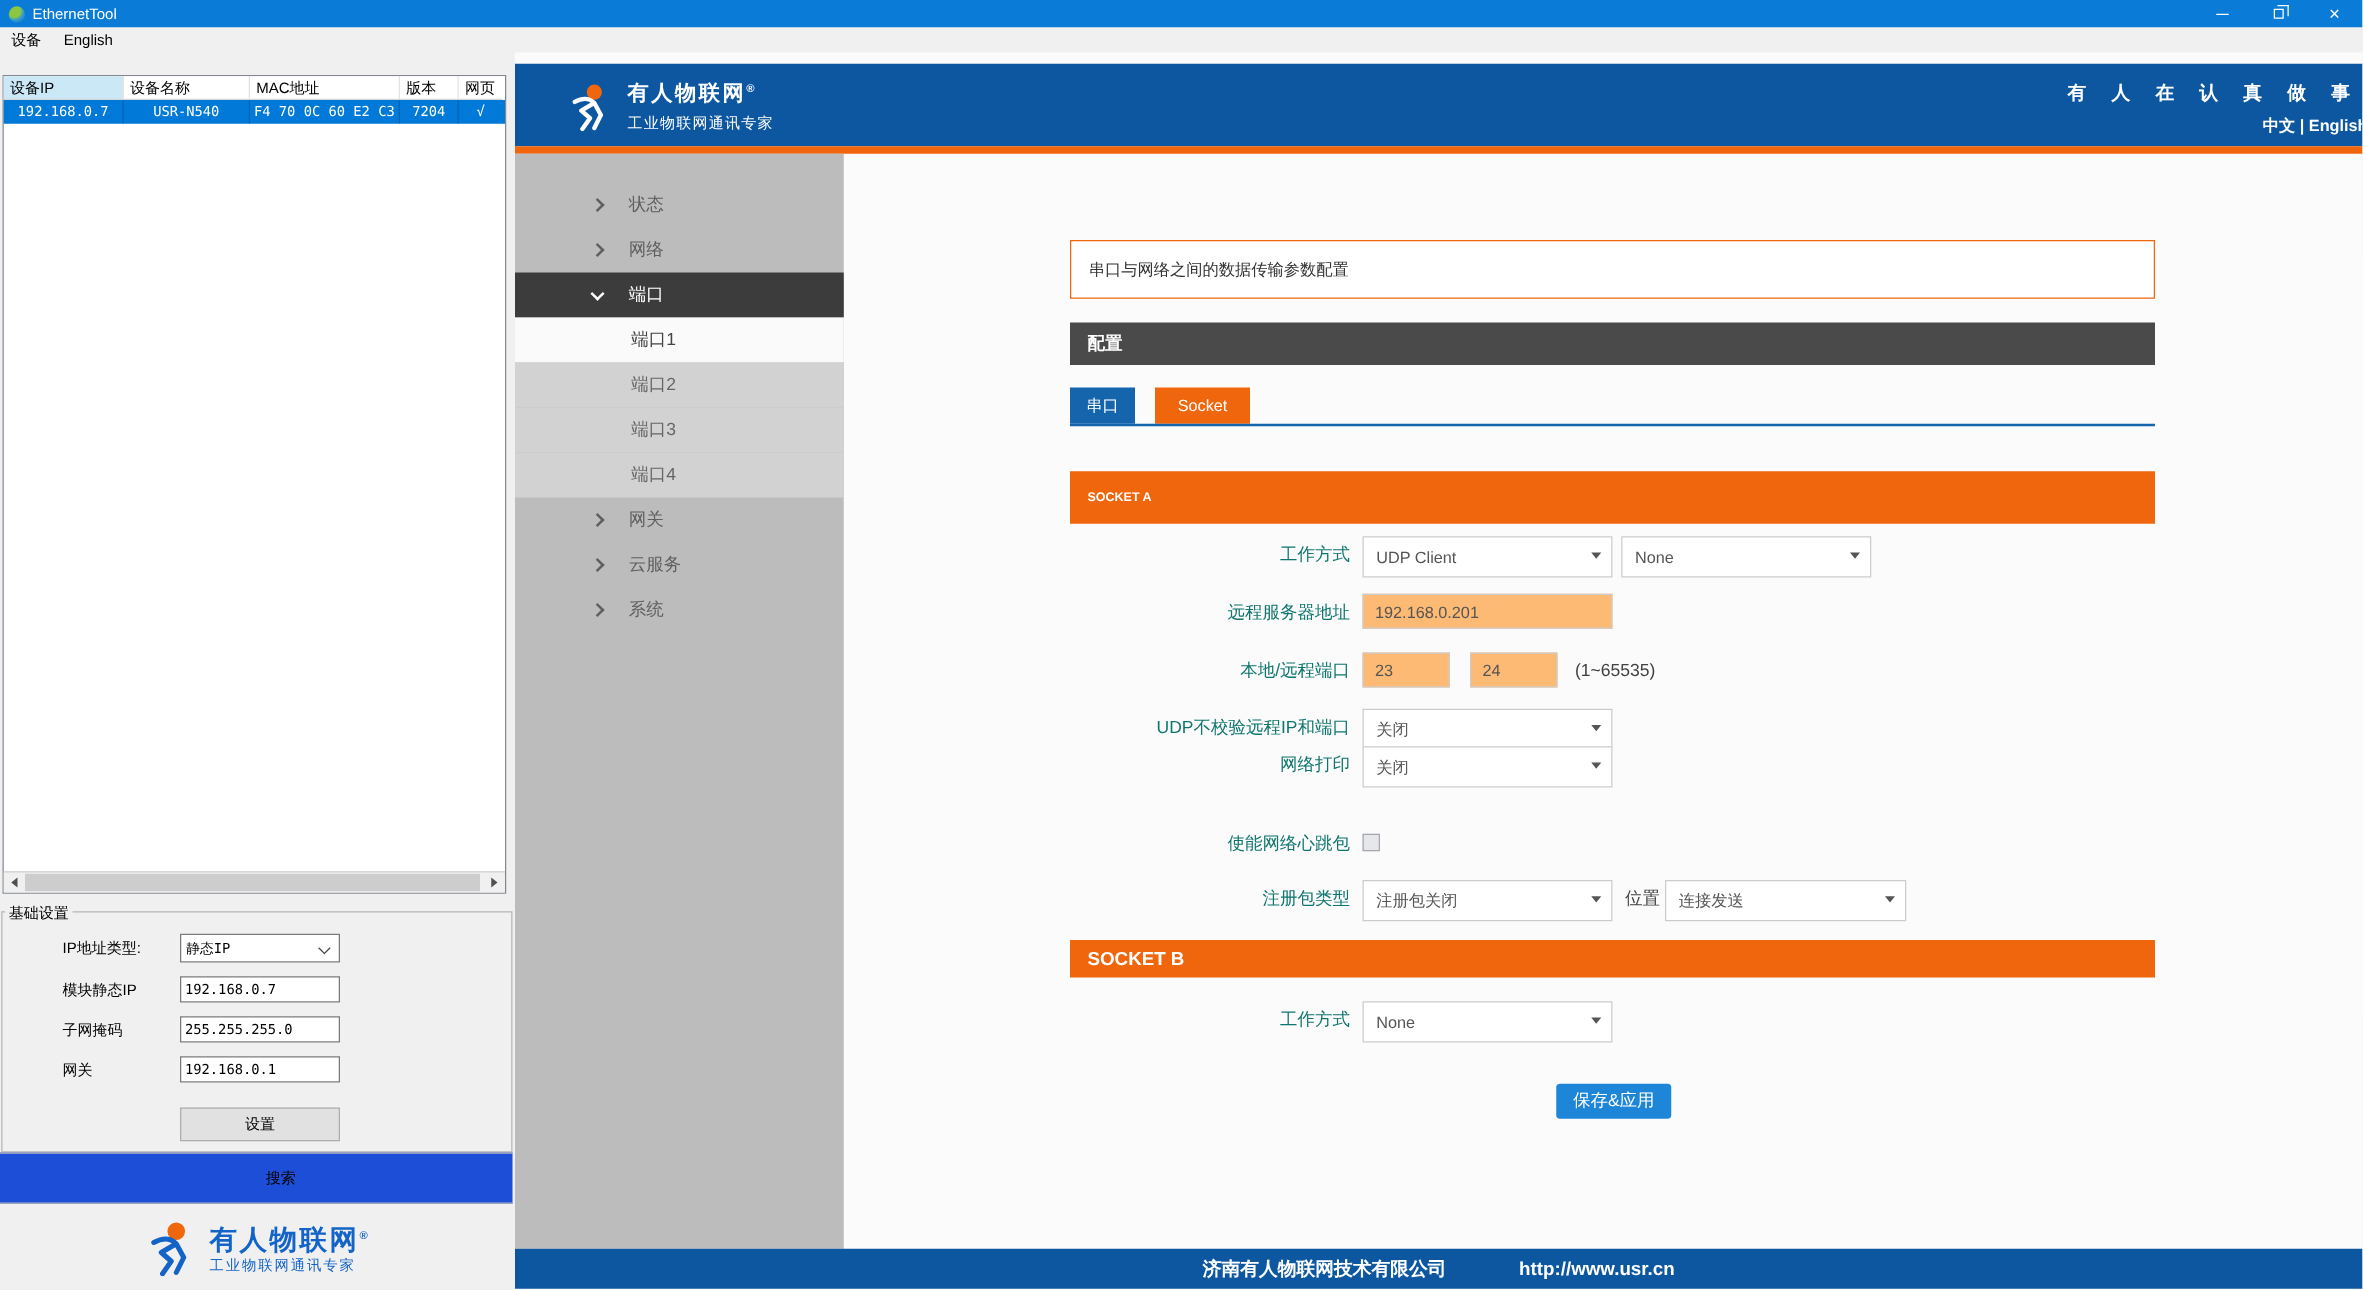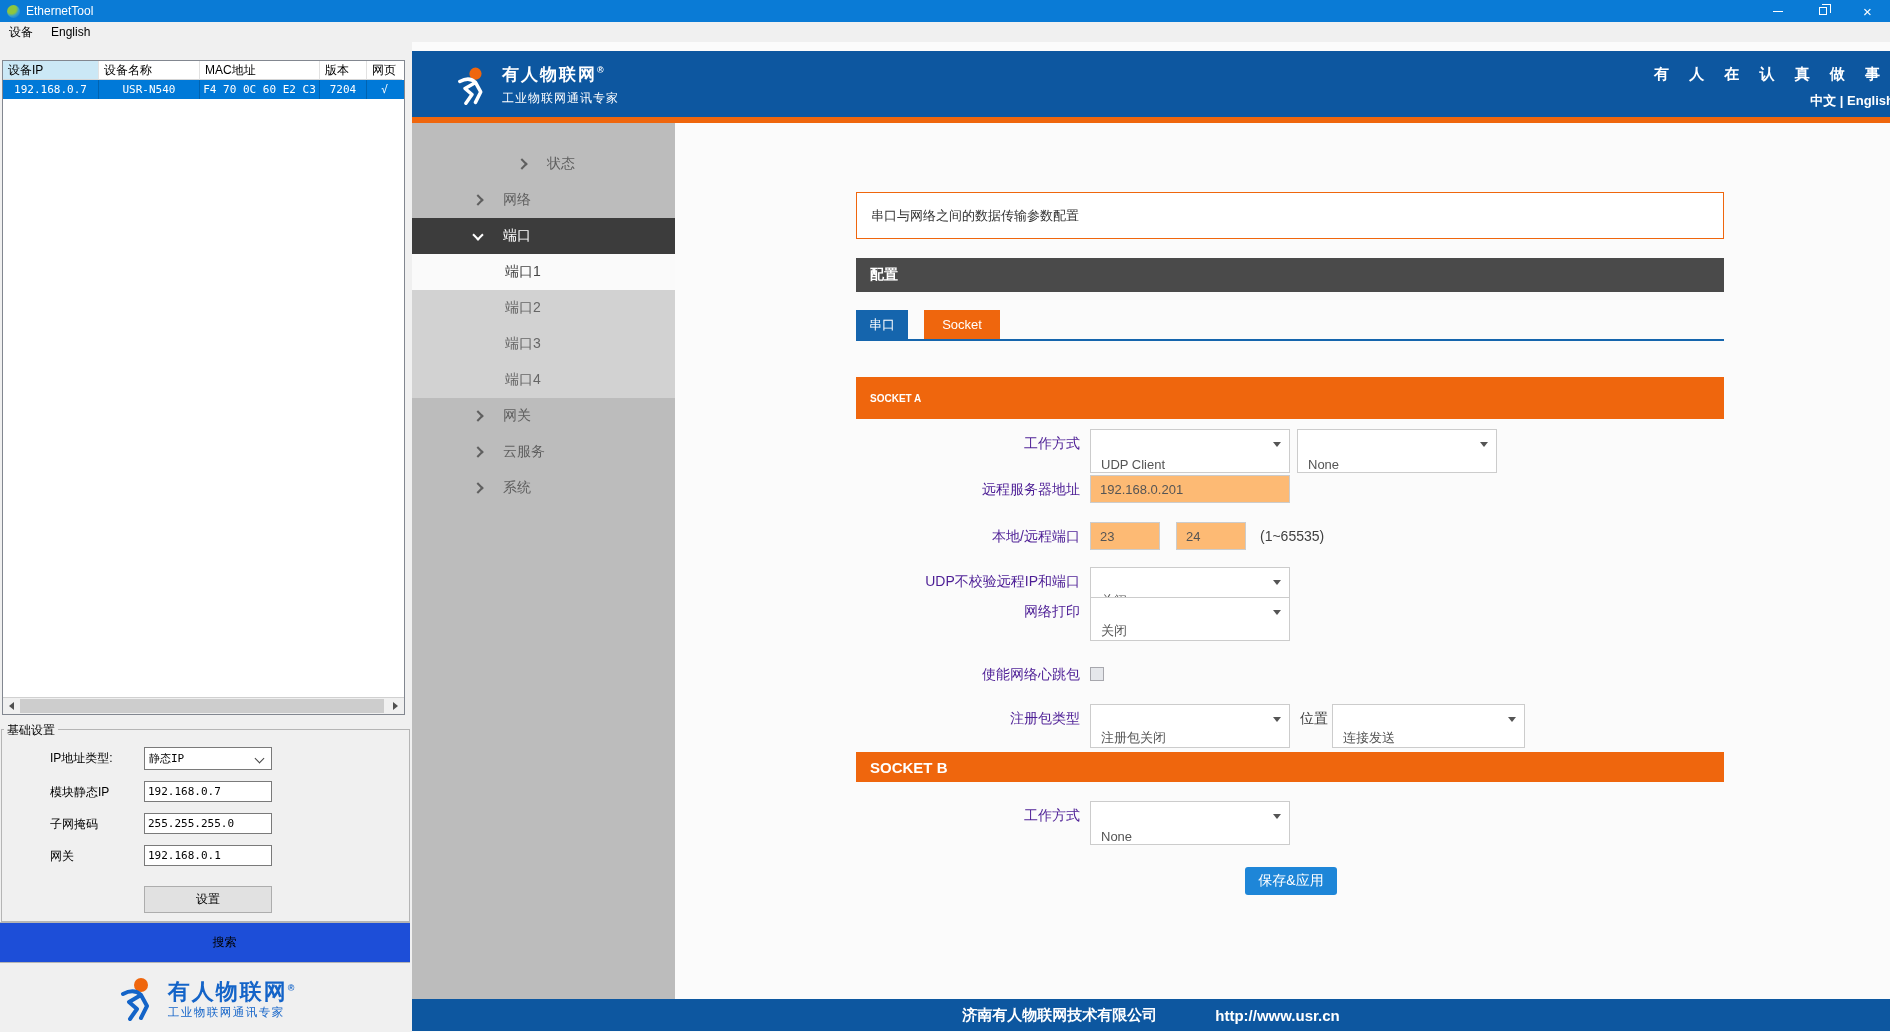--- a/index.html
+++ b/index.html
@@ -62,21 +62,21 @@
   .orange-stripe { position:absolute; left:0; top:75px; width:100%; height:6px; background:#ef660d; }
   .wh-logo { position:absolute; left:40px; top:12px; display:flex; align-items:center; gap:10px; }
   .wh-name { font-size:17px; font-weight:bold; letter-spacing:2px; }
   .wh-slogan { font-size:12px; margin-top:4px; letter-spacing:1px; }
   .motto { position:absolute; right:2px; top:14px; font-size:15px; font-weight:bold; letter-spacing:8px; white-space:nowrap; }
   .lang { position:absolute; right:-4px; top:41px; font-size:13px; font-weight:bold; white-space:nowrap; }
 
   
   .webnav { position:absolute; left:0; top:81px; width:263px; height:876px; background:#bcbcbc; }
   .nav-item { height:36px; display:flex; align-items:center; font-size:14px; color:#5f5f5f; }
-  .nav-item.first { margin-top:23px;margin-left:44px; }
+  .nav-item.first { margin-top:23px; }
   .chev { width:8px; height:8px; border-right:2px solid currentColor; border-bottom:2px solid currentColor; margin-left:62px; }
   .chev.r { transform:rotate(-45deg); }
   .chev.d { transform:rotate(45deg); margin-top:-3px; }
   .nav-label { margin-left:21px; }
   .nav-item.dark { background:#3c3c3c; color:#fff; }
   .nav-sub { height:36px; display:flex; align-items:center; font-size:14px; color:#666; background:#d2d2d2; padding-left:93px; }
   .nav-sub.active { background:#fafafa; color:#444; }
 
   
   .content { position:absolute; left:444px; top:0; width:868px; height:957px; }
@@ -85,22 +85,22 @@
   .desc-box { position:absolute; left:0; top:150px; width:100%; height:47px; border:1px solid #ef660d; background:#fff; display:flex; align-items:center; padding-left:14px; font-size:13px; color:#333; }
   .bar-config { position:absolute; left:0; top:216px; width:100%; height:34px; background:#4a4a4a; color:#fff; font-weight:bold; font-size:14px; display:flex; align-items:center; padding-left:14px; }
   .tab { position:absolute; top:268px; height:29px; display:flex; align-items:center; justify-content:center; color:#fff; font-size:13px; }
   .tab1 { left:0; width:52px; background:#1565ad; }
   .tab2 { left:68px; width:76px; background:#ef660d; }
   .tab-underline { position:absolute; left:0; top:297px; width:100%; height:2px; background:#1565ad; }
   .bar-socka { top:335px; height:42px; font-size:10px; }
   .bar-sockb { top:710px; height:30px; font-size:15px; }
 
   .frow { position:absolute; left:0; width:100%; height:28px; }
-  .flabel { position:absolute; left:0; width:224px; text-align:right; line-height:28px; font-size:14px; color:#4c1d95; white-space:nowrap; }
-  .sel { position:absolute; left:234px; width:200px; height:44px; border:1px solid #ccc; background:#fff; display:flex; align-items:flex-end; padding:0 10px; font-size:13px; color:#555; }
+  .flabel { position:absolute; left:0; width:224px; text-align:right; line-height:28px; font-size:14px; color:#0f766e; white-space:nowrap; }
+  .sel { position:absolute; left:234px; width:200px; height:33px; border:1px solid #ccc; background:#fff; display:flex; align-items:center; padding:0 10px; font-size:13px; color:#555; }
   .sel .arr { position:absolute; right:8px; top:12px; width:0; height:0; border-left:4px solid transparent; border-right:4px solid transparent; border-top:5px solid #555; }
   .sel.sel2 { left:441px; width:200px; }
   .sel.pos2 { left:476px; width:193px; }
   .txt { position:absolute; left:234px; width:200px; height:28px; border:1px solid #ccc; background:#fdba74; padding:0 9px; font-size:13px; color:#555; font-family:"Liberation Sans","DejaVu Sans",sans-serif; }
   .txt.small { width:70px; }
   .txt.small2 { left:320px; width:70px; }
   .fhint { position:absolute; left:404px; line-height:28px; font-size:14px; color:#404040; }
   .inline-lab { position:absolute; left:444px; line-height:28px; font-size:14px; color:#404040; }
   .cbox { position:absolute; left:234px; top:7px; width:14px; height:14px; background:#e5e7eb; border:1px solid #a7a7ad; }
   .save-btn { position:absolute; left:389px; top:825px; width:92px; height:28px; background:#1e86d8; border-radius:3px; color:#fff; font-size:14px; display:flex; align-items:center; justify-content:center; }

